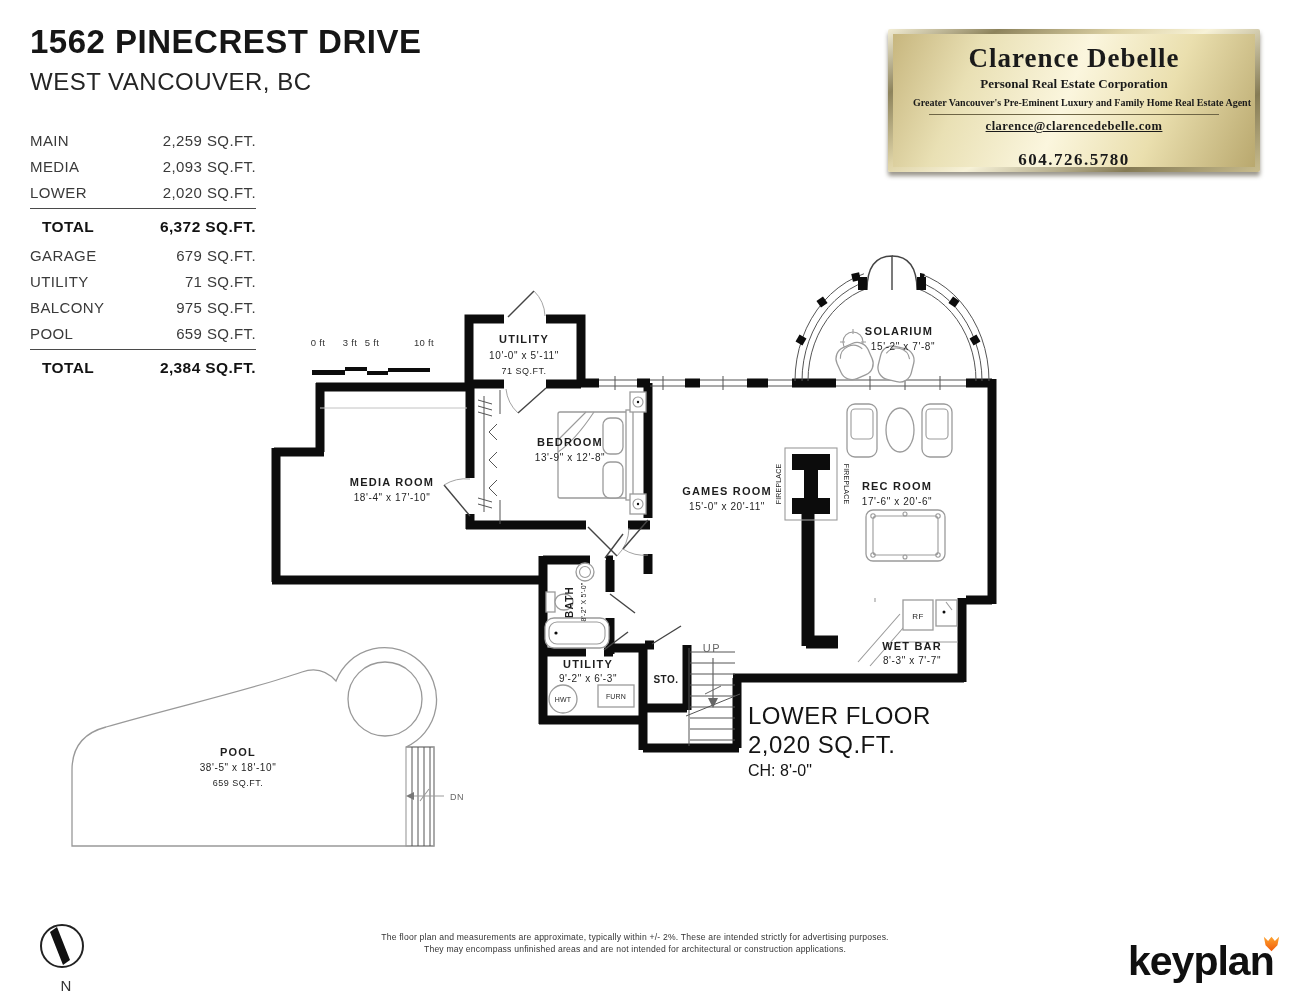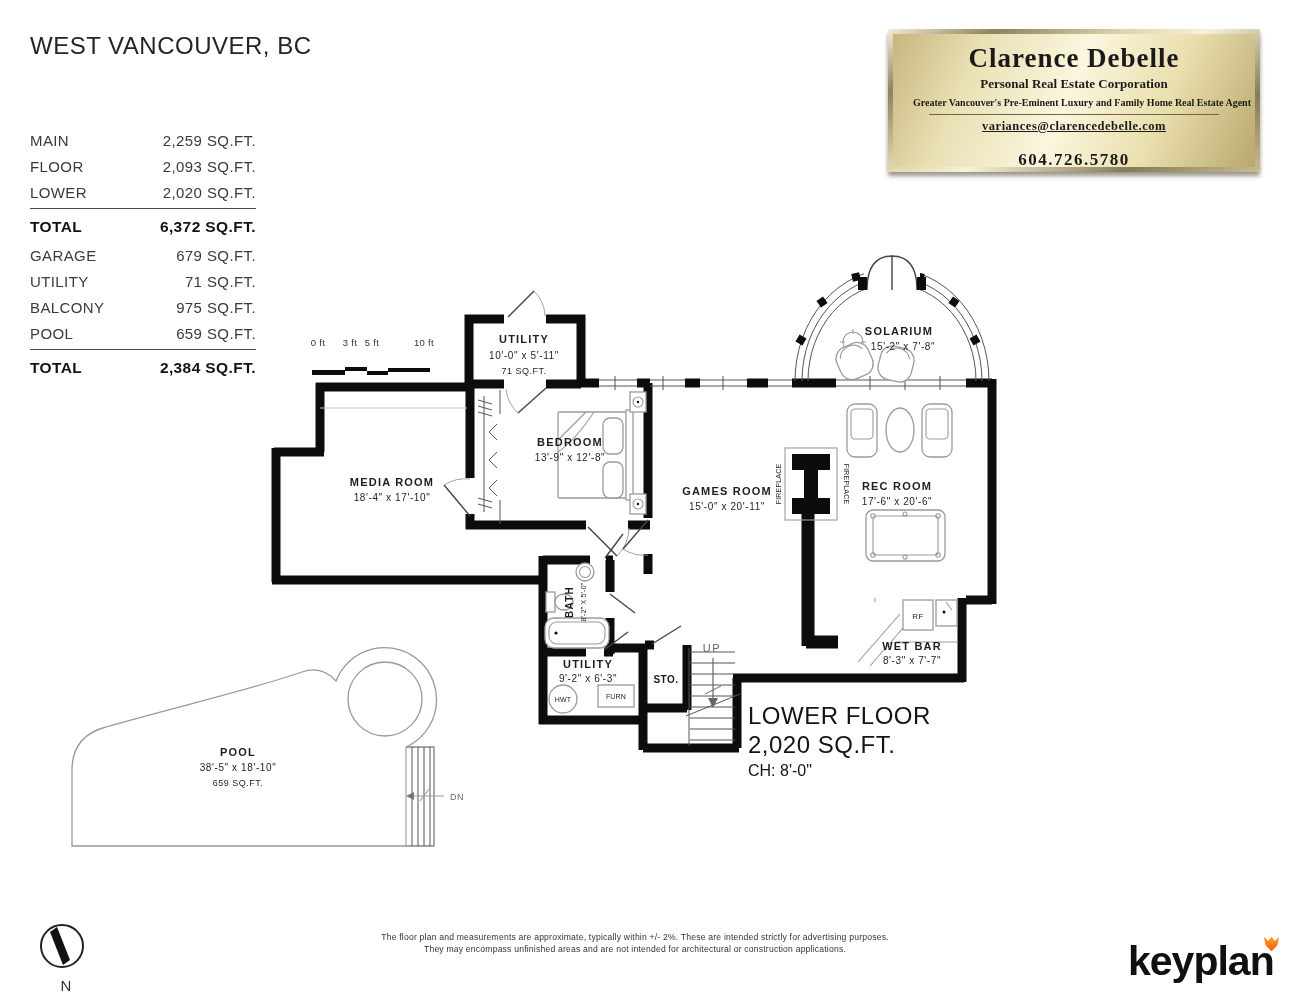--- a/index.html
+++ b/index.html
@@ -7,21 +7,21 @@
     width:1300px;height:1005px;position:relative;background:#ffffff;
     font-family:"Liberation Sans", sans-serif;overflow:hidden;color:#222;
   }
   
   .hdr{position:absolute;left:30px;top:24px;}
   .hdr .title{font-size:33px;font-weight:700;color:#161616;letter-spacing:.5px;line-height:36px;}
   .hdr .subtitle{font-size:24px;font-weight:400;color:#242424;letter-spacing:.5px;margin-top:8px;}
   
   .tbl{position:absolute;left:30px;top:127px;width:226px;font-size:15px;color:#3a3a3a;}
   .tbl .row{display:flex;justify-content:space-between;align-items:center;height:26px;letter-spacing:.4px;gap:17px;}
-  .tbl .row.total{font-weight:700;color:#121212;height:30px;font-size:15.5px;}
+  .tbl .row.total{font-weight:700;color:#121212;height:30px;font-size:15.5px;margin-left:12px;}
   .tbl .divider{border-top:1.6px solid #4a4a4a;margin:3px 0;}
   
   .card{position:absolute;left:888px;top:29px;width:362px;height:133px;padding:5px;box-sizing:content-box;
     background:linear-gradient(150deg,#f3eed6 0%,#8d835c 18%,#ded3a6 38%,#f7f2d8 52%,#857b55 78%,#c9bd8f 100%);
     box-shadow:0 4px 4px rgba(55,48,28,.5);border-radius:2px;}
   .card .plate{width:100%;height:100%;box-sizing:border-box;padding-top:9px;text-align:center;
     background:linear-gradient(113deg,#c7b67e 0%,#e9e0b4 22%,#fbf6de 48%,#eadfae 72%,#b9a86e 100%);}
   .serif{font-family:"Liberation Serif", serif;color:#1a1a1a;}
   .card .name{font-size:27px;font-weight:700;letter-spacing:1px;}
   .card .sub{font-size:13px;font-weight:700;margin-top:2px;}
@@ -58,30 +58,31 @@
   .ra{font-size:9px;letter-spacing:.5px;text-anchor:middle;}
   .sm{font-size:7px;text-anchor:middle;letter-spacing:.2px;}
   .sm8{font-size:8px;text-anchor:middle;letter-spacing:.3px;}
   .gray{fill:#666;}
   .sb{font-size:9.5px;fill:#333;text-anchor:middle;letter-spacing:.3px;}
 </style>
 </head>
 <body>
 
 <div class="hdr">
+  <div class="title">1562 PINECREST DRIVE</div>
   <div class="subtitle">WEST VANCOUVER, BC</div>
 </div>
 
 <div class="tbl">
   <div class="row">
       <span>MAIN</span>
       <span>2,259 SQ.FT.</span>
     </div>
   <div class="row">
-      <span>FLOOR</span>
+      <span>MEDIA</span>
       <span>2,093 SQ.FT.</span>
     </div>
   <div class="row">
       <span>LOWER</span>
       <span>2,020 SQ.FT.</span>
     </div>
   <div class="divider"></div>
   <div class="row total">
       <span>TOTAL</span>
       <span>6,372 SQ.FT.</span>
@@ -108,21 +109,21 @@
       <span>2,384 SQ.FT.</span>
     </div>
 </div>
 
 <div class="card">
   <div class="plate">
     <div class="serif name">Clarence Debelle</div>
     <div class="serif sub">Personal Real Estate Corporation</div>
     <div class="serif tag">Greater Vancouver's Pre-Eminent Luxury and Family Home Real Estate Agent</div>
     <div class="rule"></div>
-    <div class="serif email">variances@clarencedebelle.com</div>
+    <div class="serif email">clarence@clarencedebelle.com</div>
     <div class="serif phone">604.726.5780</div>
   </div>
 </div>
 
 <svg class="plan" width="1300" height="1005" viewBox="0 0 1300 1005">
 
   <g>
     <text class="sb" x="318" y="346">0 ft</text>
     <text class="sb" x="350" y="346">3 ft</text>
     <text class="sb" x="372" y="346">5 ft</text>

